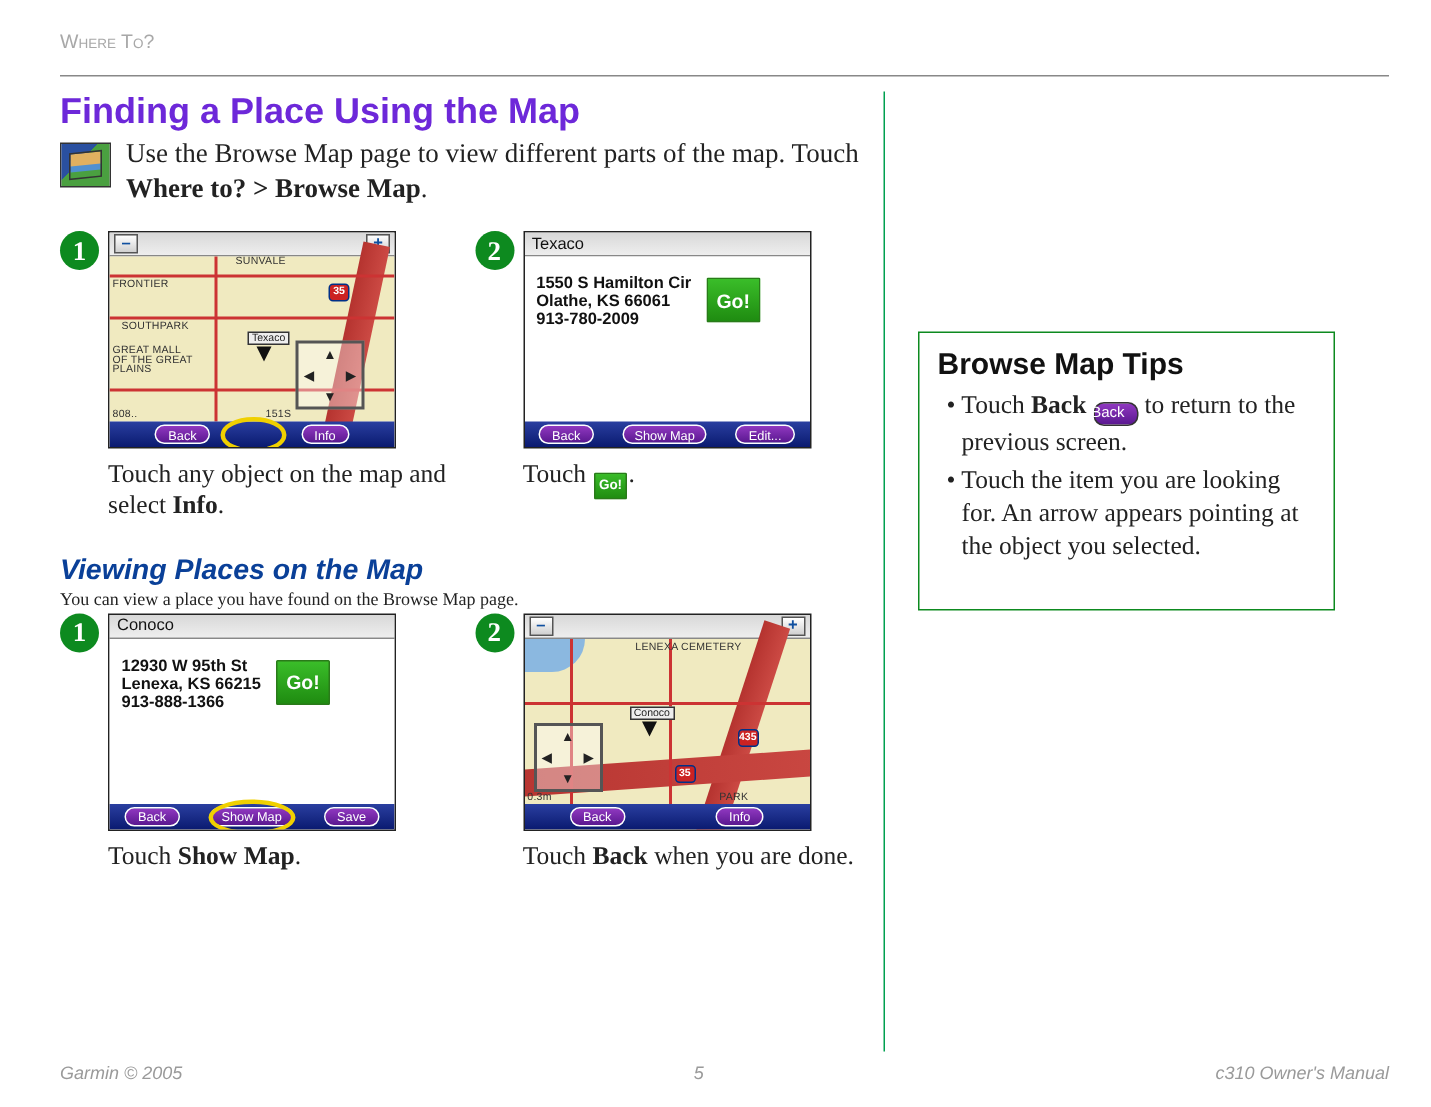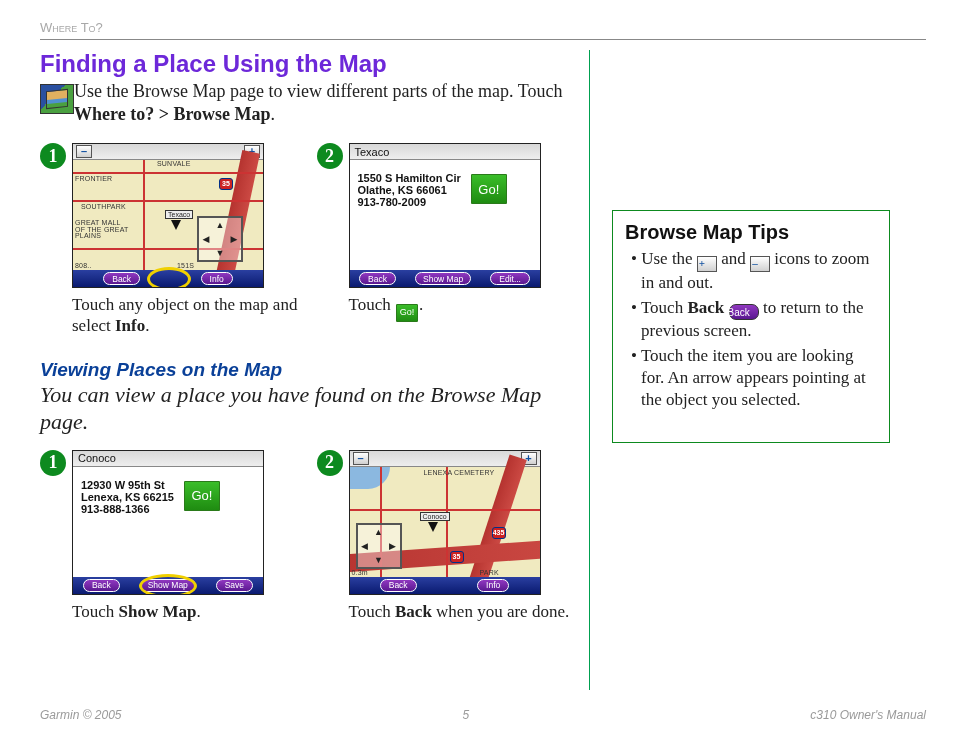--- a/index.html
+++ b/index.html
@@ -14,21 +14,21 @@
     width: 100%;
     height: 100%;
     padding: 20px 28px 0 40px;
     position: relative;
   }
   .header-line {
     font-family: Verdana, Arial, sans-serif;
     font-size: 13px;
     font-variant: small-caps;
     color: #a8a8a8;
-    padding-bottom: 4px;
+    padding-bottom: 15px;
     border-bottom: 1px solid #888;
     margin-bottom: 10px;
   }
   .cols {
     display: flex;
     gap: 0;
     height: 640px;
   }
   .left-col {
     width: 550px;
@@ -39,38 +39,38 @@
     width: 300px;
     padding-left: 22px;
   }
   h1.title {
     font-family: Verdana, Arial, sans-serif;
     font-weight: bold;
     color: #6d28d9;
     font-size: 24px;
     margin-bottom: 2px;
   }
-  .intro-row { display: flex; margin-bottom: 18px; }
+  .intro-row { display: flex; gap: 10px; margin-bottom: 18px; }
   .intro-icon {
     width: 34px; height: 30px; flex: none;
     margin-top: 4px;
     border: 1px solid #333;
   }
   .intro-text { font-size: 18px; line-height: 1.25; }
   .intro-text b, .steps .caption b, .tips-box li b { font-weight: bold; }
   h2.subhead {
     font-family: Verdana, Arial, sans-serif;
     font-size: 19px;
     font-style: italic;
     color: #0a4098;
     font-weight: bold;
     margin-top: 22px;
     margin-bottom: 0;
   }
-  .lead { font-size: 22px; line-height: 1.25; margin-bottom: 14px; font-style: italic; }
+  .lead { font-size: 12px; line-height: 1.25; margin-bottom: 2px; }
   .steps { display: flex; gap: 18px; }
   .step { display: flex; gap: 6px; width: 260px; }
   .bullet {
     width: 26px; height: 26px; flex: none;
     border-radius: 50%;
     background: #0d8a1f;
     color: #fff;
     font-family: Georgia, serif;
     font-weight: bold;
     font-size: 18px;
@@ -150,21 +150,21 @@
     background: #fff;
     padding: 12px 8px 0 8px;
     display: flex; align-items: flex-start; gap: 8px;
   }
   .details-addr { font-size: 11px; font-weight: bold; line-height: 1.1; color: #111; }
   .go-btn {
     width: 40px; height: 34px;
     border: 2px solid #fff;
     border-radius: 3px;
     background: linear-gradient(#3bbf2a,#1e8a10);
-    color: #fff; font-weight: normal; font-size: 13px;
+    color: #fff; font-weight: bold; font-size: 13px;
     display: flex; align-items: center; justify-content: center;
     font-family: Verdana, Arial, sans-serif;
     box-shadow: inset 0 0 0 1px #2a7a1a;
   }
   .go-btn.small { width: 24px; height: 20px; font-size: 9px; border-width: 1px; border-radius: 2px; display: inline-flex; vertical-align: -5px; }
   .pillbtn.inline {
     display: inline-flex; vertical-align: -3px;
     height: 16px; font-size: 10px;
     background: linear-gradient(#9038c0,#5a1890);
     border: 1px solid #333;
@@ -411,23 +411,20 @@
         </div>
       </div>
 
     </div>
 
     <div class="right-col">
       <div class="tips-box">
         <h3>Browse Map Tips</h3>
         <ul>
           <li>
-            <span>Use the </span><span class="zoombtn inline">+</span><span> and </span><span class="zoombtn inline">–</span><span> icons to zoom in and out.</span>
-          </li>
-          <li>
             <span>Touch </span><b>Back</b>
             <span class="pillbtn inline">Back</span><span> to return to the previous screen.</span>
           </li>
           <li>Touch the item you are looking for. An arrow appears pointing at the object you selected.</li>
         </ul>
       </div>
     </div>
   </div>
 
   <div class="footer">

